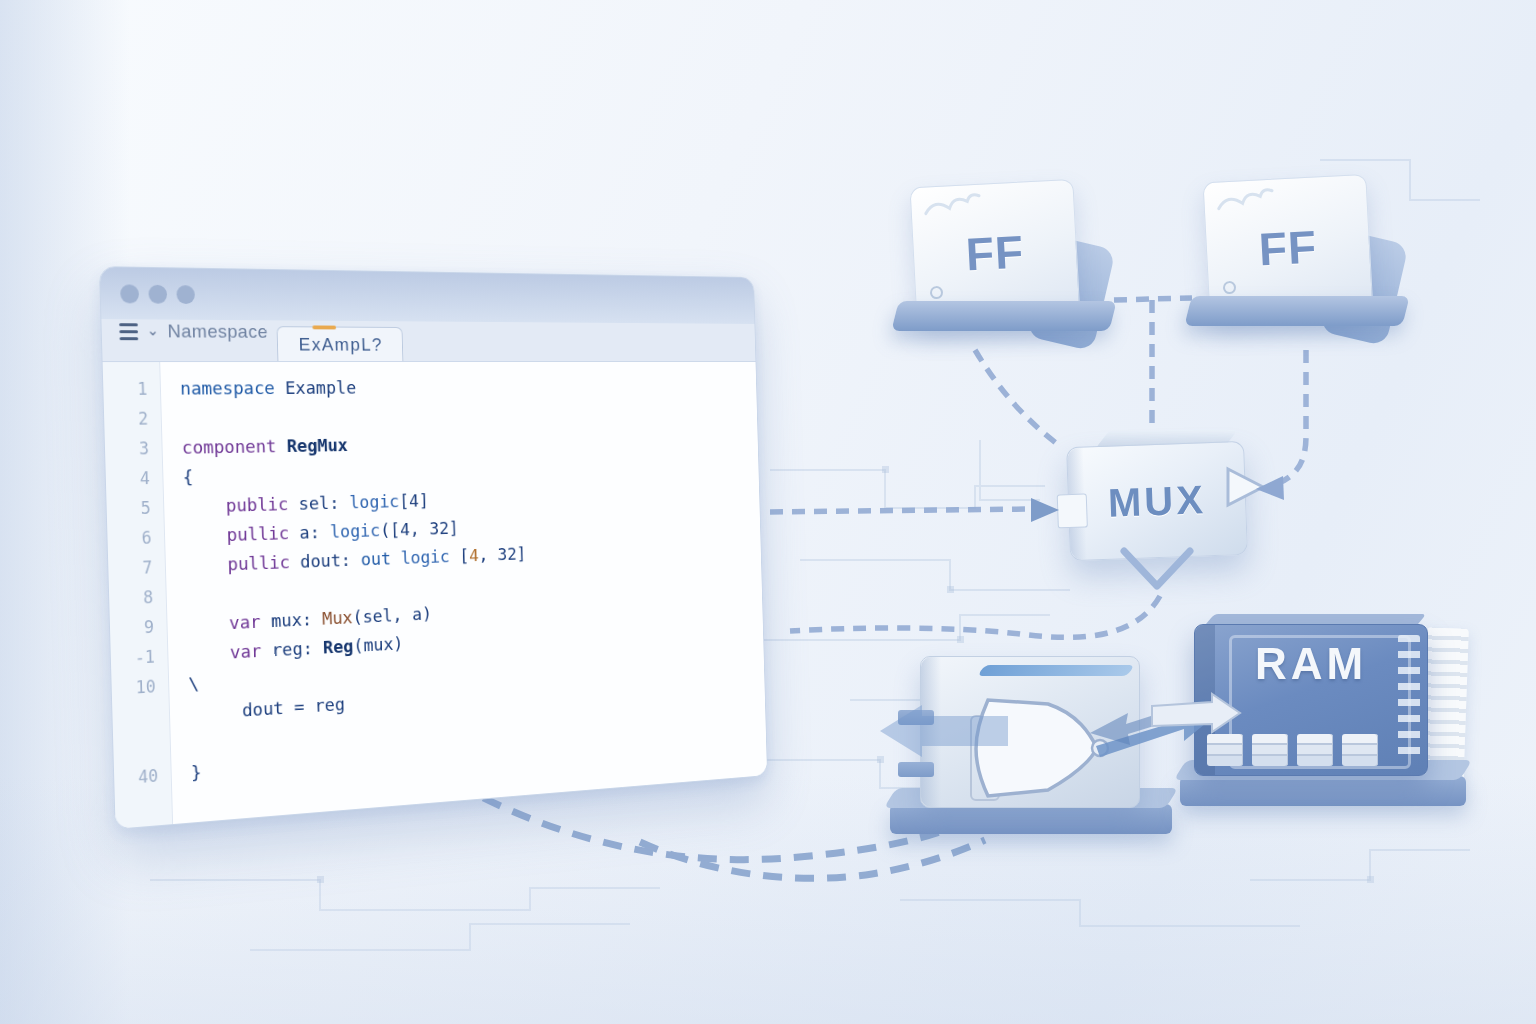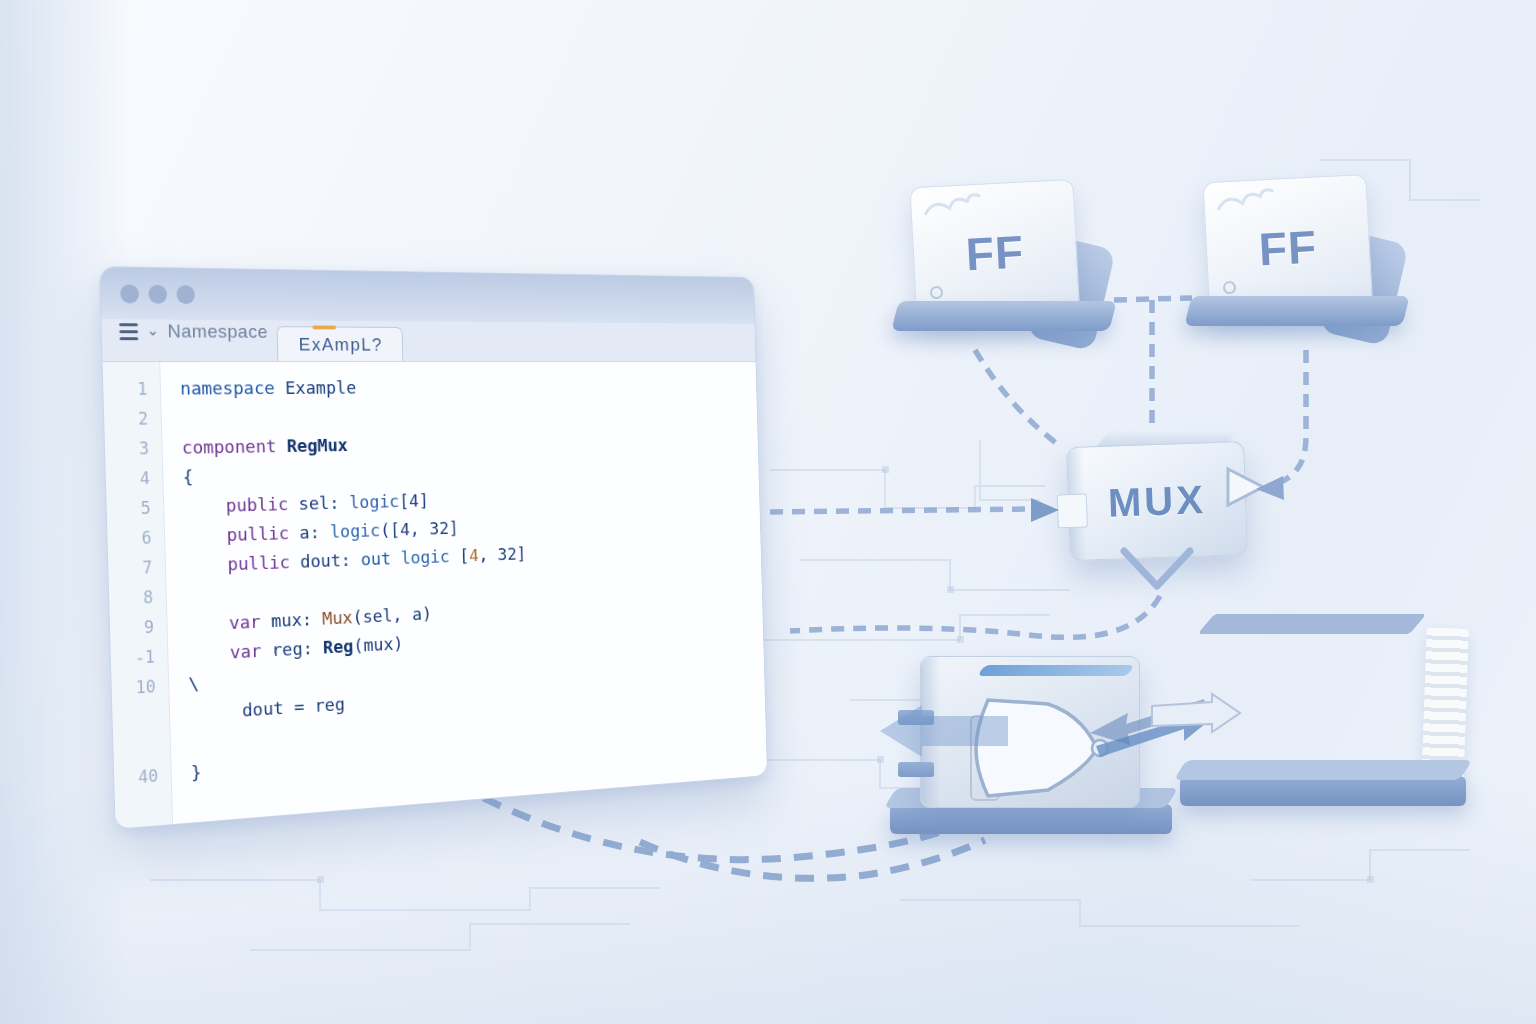--- a/index.html
+++ b/index.html
@@ -275,20 +275,31 @@
   <div class="reg-pin" style="top:124px;"></div>
 </div>
 
 <div class="ram-group">
   <div class="ram-fins"></div>
   <div class="ram-top"></div>
   <div class="plinth" style="left:0px;top:152px;width:286px;">
     <div class="p-top"></div>
       <div class="p-front"></div>
   </div>
+  <div class="ram-body">
+    <div class="ram-screen"></div>
+    <div class="ram-label">RAM</div>
+    <div class="ram-bricks">
+      <div class="brick"></div>
+      <div class="brick"></div>
+      <div class="brick"></div>
+      <div class="brick"></div>
+    </div>
+    <div class="ram-slots"></div>
+  </div>
 </div>
 
 <svg id="arrows" width="1536" height="1024">
 
   <polygon points="1031,498 1031,522 1059,510" fill="#7e9cc9"></polygon>
 
   <polygon points="1228,469 1263,487 1228,505" fill="#f4f8fc" stroke="#a9bcd9" stroke-width="3"></polygon>
 
   <polygon points="1283,476 1256,489 1284,500" fill="#8fa8d2"></polygon>
 

